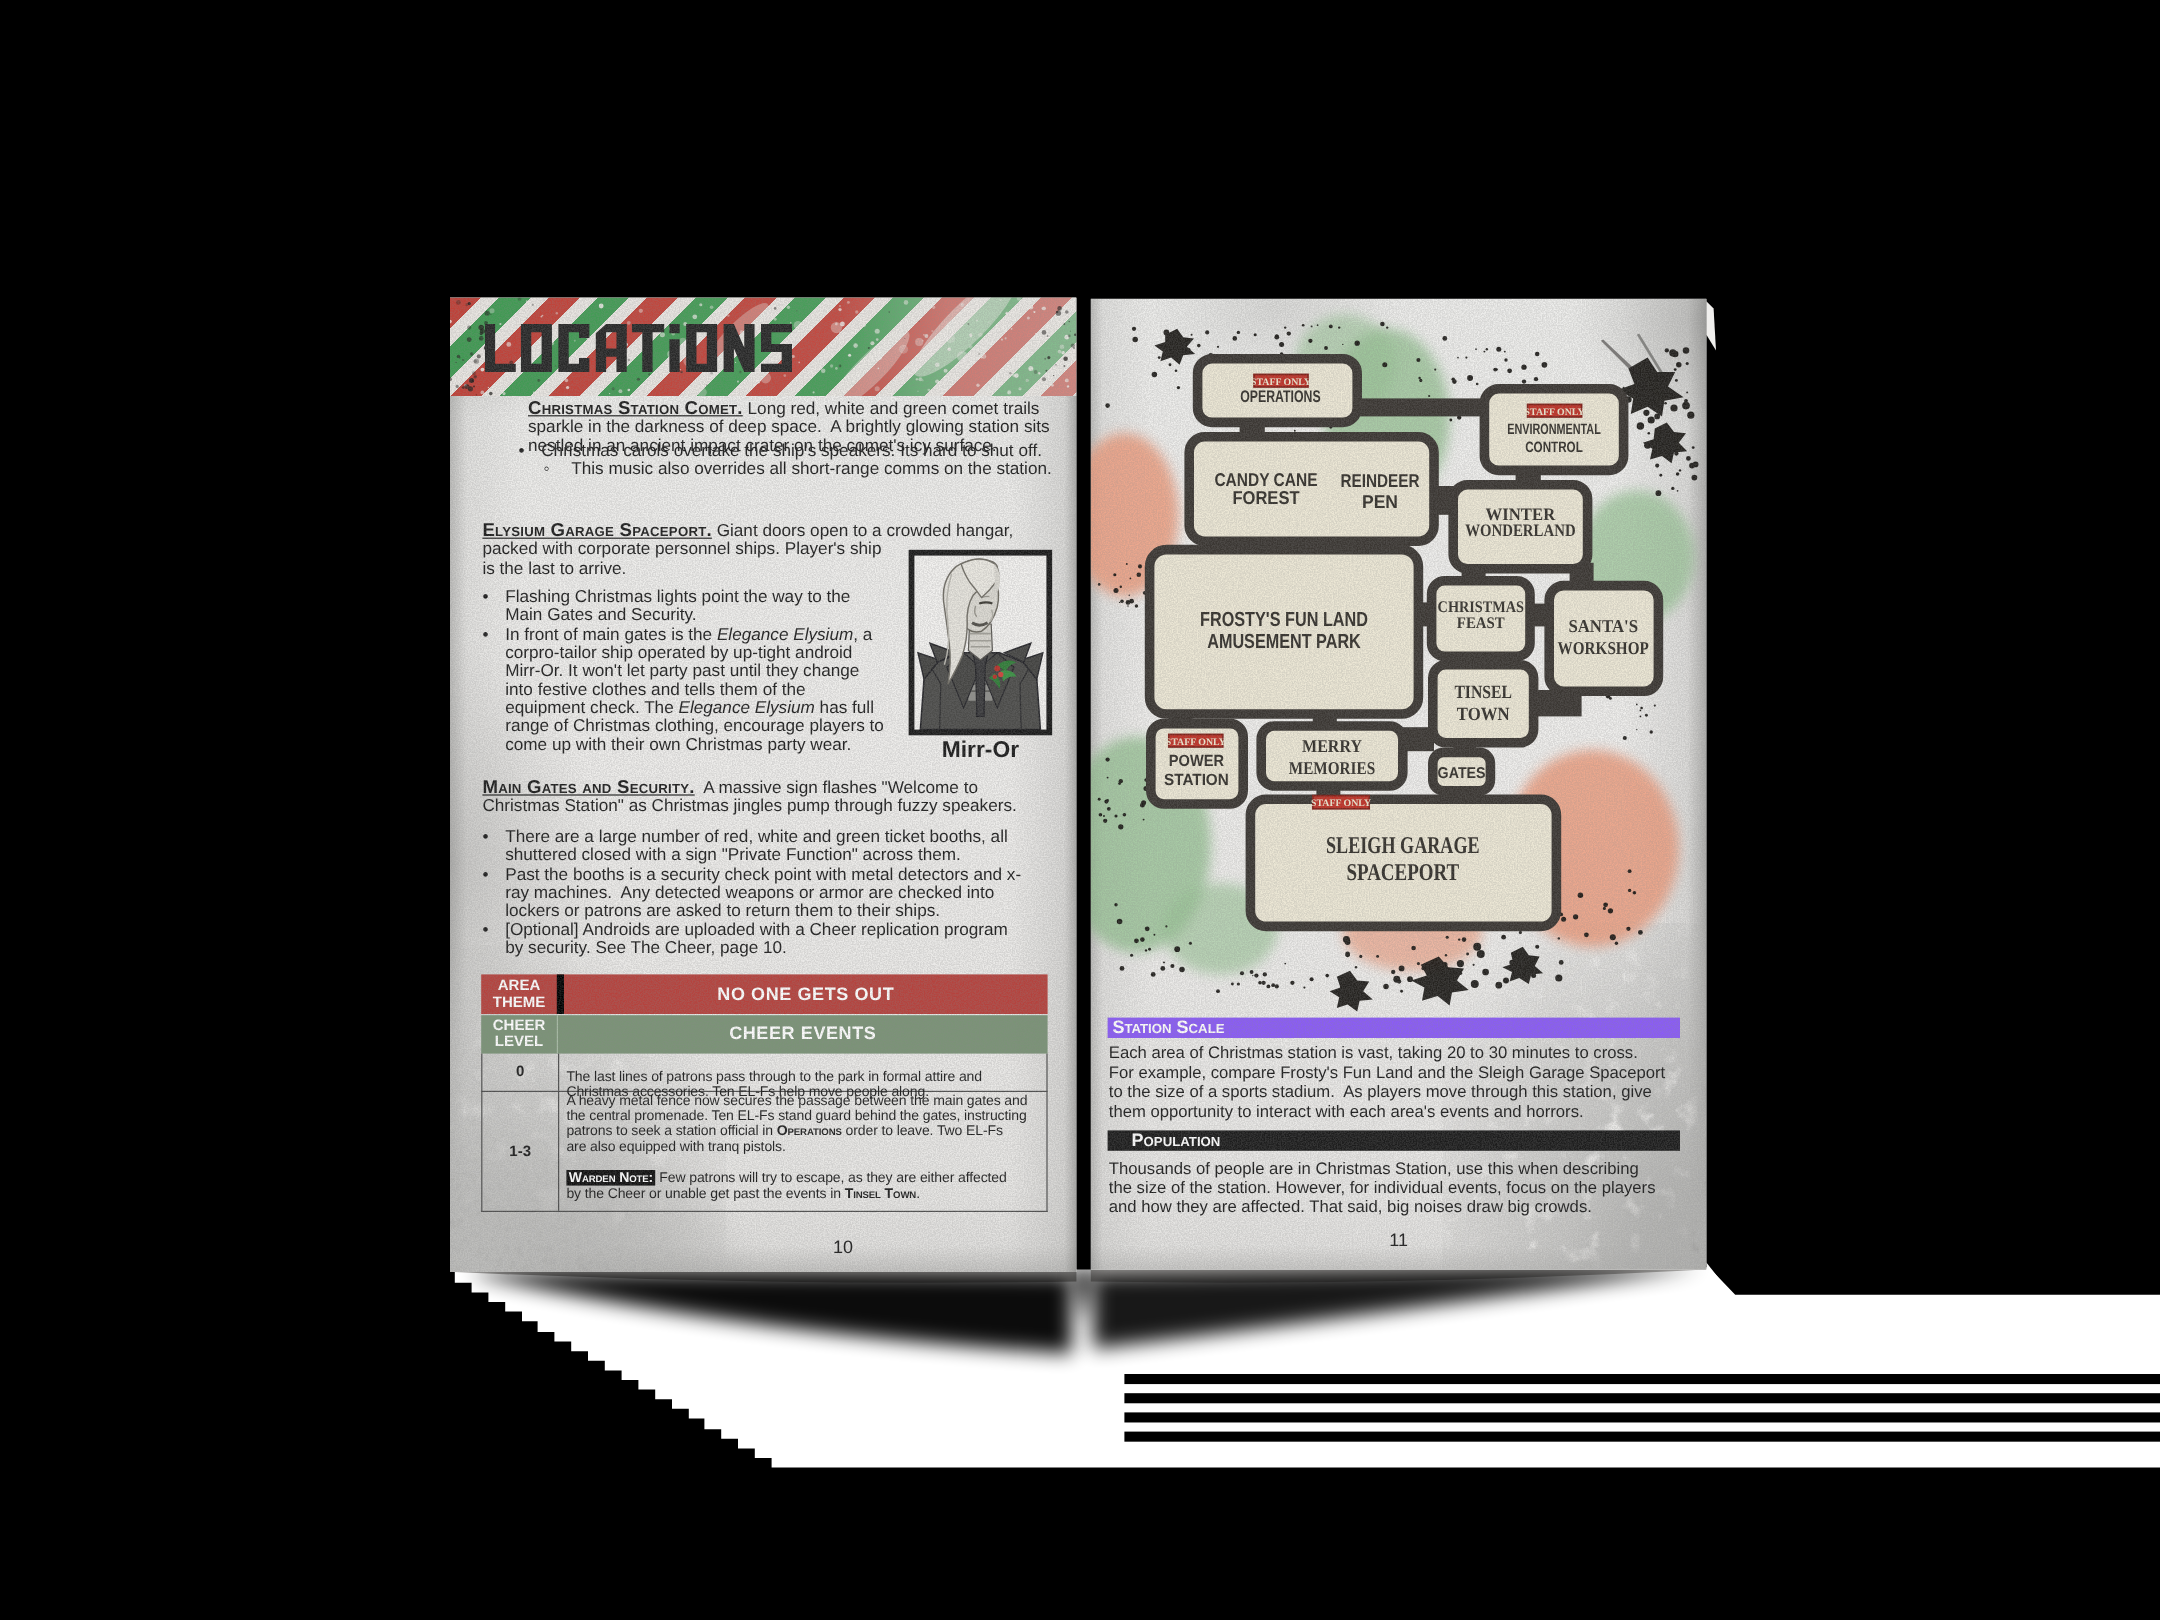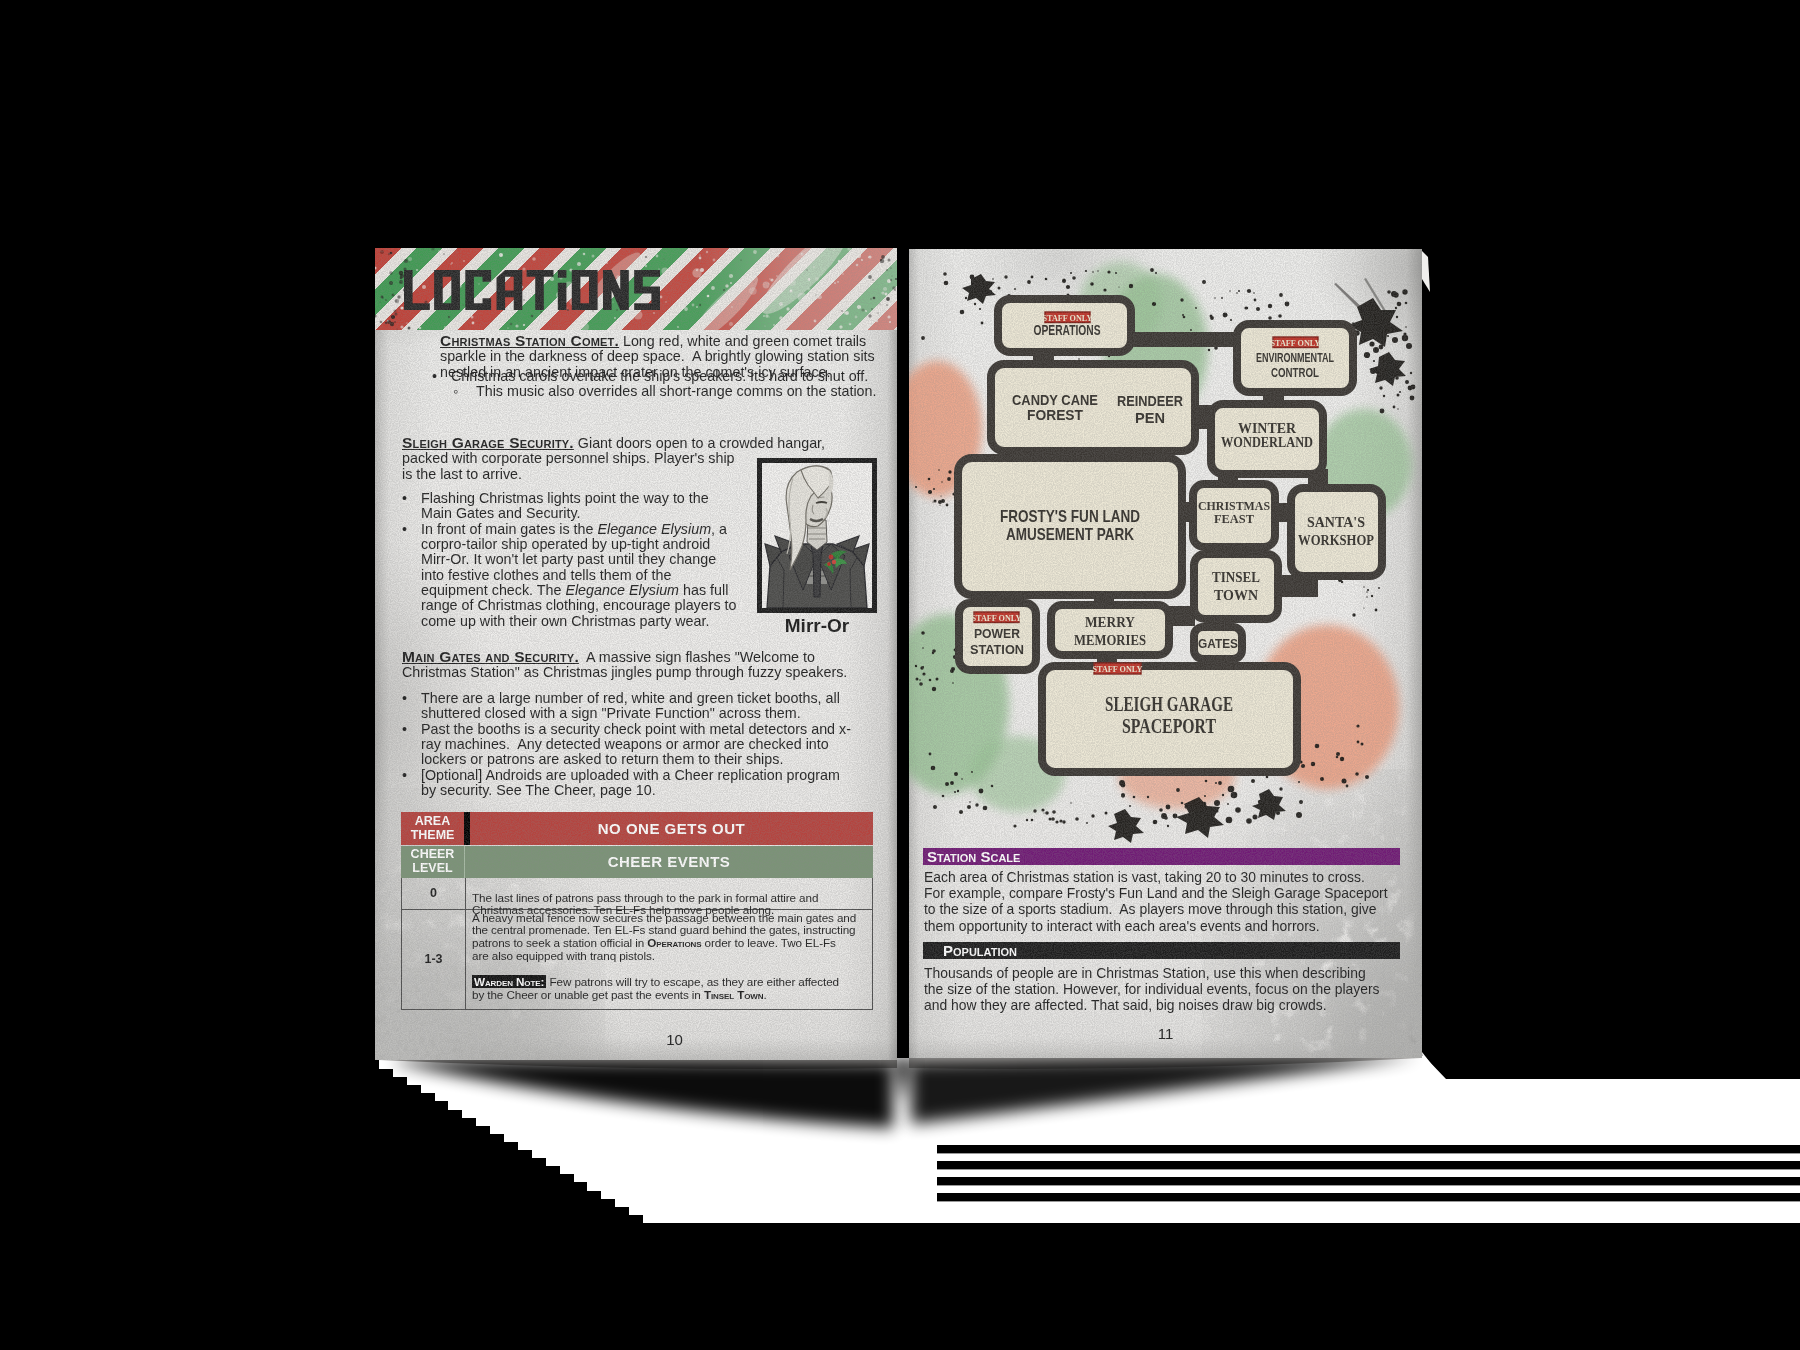--- a/index.html
+++ b/index.html
@@ -429,21 +429,21 @@
     sparkle in the darkness of deep space.&nbsp; A brightly glowing station sits<br>
     nestled in an ancient impact crater on the comet's icy surface.
   </div>
 
   <div class="abs bodytxt" style="left:27px;top:121px;width:480px;margin-left:30px;">
     <span style="display:inline-block;width:19px;">•</span>Christmas carols overtake the ship's speakers. Its hard to shut off.<br>
     <span style="display:inline-block;width:26px;text-align:right;">◦</span><span style="display:inline-block;width:18px;"></span>This music also overrides all short-range comms on the station.
   </div>
 
   <div class="abs bodytxt" style="left:27px;top:187px;width:480px;">
-    <span class="hd">Sleigh Garage Security.</span> Giant doors open to a crowded hangar,<br>
+    <span class="hd">Elysium Garage Spaceport.</span> Giant doors open to a crowded hangar,<br>
     packed with corporate personnel ships. Player's ship<br>
     is the last to arrive.
   </div>
 
   <div class="abs bodytxt" style="left:27px;top:243px;width:360px;">
     <div style="position:relative;padding-left:19px;"><span class="abs" style="left:0;">•</span>Flashing Christmas lights point the way to the<br>Main Gates and Security.</div>
     <div style="position:relative;padding-left:19px;"><span class="abs" style="left:0;">•</span>In front of main gates is the <span class="i">Elegance Elysium</span>, a<br>corpro-tailor ship operated by up-tight android<br><span class="b">Mirr-Or.</span> It won't let party past until they change<br>into festive clothes and tells them of the<br>equipment check. The <span class="i">Elegance Elysium</span> has full<br>range of Christmas clothing, encourage players to<br>come up with their own Christmas party wear.</div>
   </div>
 
   <svg class="abs" style="left:382px;top:210px;" width="120" height="155" viewBox="0 0 120 155">
@@ -536,21 +536,21 @@
   <svg class="abs" style="left:0;top:0;pointer-events:none" width="522" height="812" viewBox="0 0 522 812">
     <defs>
       <filter id="grainL" x="0" y="0" width="100%" height="100%">
         <feTurbulence type="fractalNoise" baseFrequency="0.9" numOctaves="2" seed="3"></feTurbulence>
         <feColorMatrix type="matrix" values="0 0 0 0 0.25  0 0 0 0 0.25  0 0 0 0 0.25  1.1 1.1 1.1 -2.2 0"></feColorMatrix>
       </filter>
     </defs>
     <rect width="522" height="812" filter="url(#grainL)" opacity="0.22"></rect>
   </svg>
 
-  <div class="abs" style="left:0;top:783px;width:599px;text-align:center;font-size:15px;color:#2a2a2a;">10</div>
+  <div class="abs" style="left:0;top:783px;width:599px;text-align:center;font-size:15px;color:#2a2a2a;padding-left:28px;">10</div>
 </div>
 
 <div class="pg" id="pageR" style="left:909px;top:249px;width:513px;height:809px;background:#eaeae8;">
 
   <div class="abs" style="inset:0;background:
     linear-gradient(to left, rgba(120,120,118,0.55) 0px, rgba(170,170,168,0.28) 16px, rgba(233,232,230,0) 70px),
     linear-gradient(to right, rgba(130,130,128,0.45) 0px, rgba(180,180,178,0.22) 10px, rgba(233,232,230,0) 50px),
     linear-gradient(to top, rgba(150,150,148,0.40) 0px, rgba(200,200,198,0.15) 20px, rgba(233,232,230,0) 60px),
     radial-gradient(ellipse 190px 170px at 103% 101%, rgba(100,100,98,0.55), rgba(100,100,98,0) 72%),
     radial-gradient(ellipse 160px 120px at 100% 2%, rgba(130,130,128,0.38), rgba(130,130,128,0) 70%),
@@ -1032,21 +1032,21 @@
       <rect x="133" y="417" width="255" height="106" rx="13" stroke="#3b3733" stroke-width="8" fill="#ece7d5"></rect>
       <rect x="185" y="414" width="47" height="11" fill="#bf3227" stroke="#801f17" stroke-width="1.4"></rect>
       <text x="208.5" y="422.8" font-family="Liberation Serif, serif" font-weight="bold" font-size="8.2px" text-anchor="middle" fill="#efe8d0">STAFF ONLY</text>
       <g font-family="Liberation Serif" font-weight="bold" font-size="20px" text-anchor="middle" fill="#34312c">
         <text x="260" y="462" textLength="128" lengthAdjust="spacingAndGlyphs">SLEIGH GARAGE</text>
         <text x="260" y="484" textLength="94" lengthAdjust="spacingAndGlyphs">SPACEPORT</text>
       </g>
     </g>
   </svg>
 
-  <div class="abs" style="left:14px;top:599px;width:477px;height:17px;background:#701a75;color:#fff;font-variant:small-caps;font-weight:bold;font-size:15px;line-height:17px;padding-left:4px;box-sizing:border-box;">Station Scale</div>
+  <div class="abs" style="left:14px;top:599px;width:477px;height:17px;background:#8b5cf6;color:#fff;font-variant:small-caps;font-weight:bold;font-size:15px;line-height:17px;padding-left:4px;box-sizing:border-box;">Station Scale</div>
   <div class="abs" style="left:15px;top:620px;width:495px;font-size:13.9px;line-height:16.2px;color:#1e1e1e;">
     Each area of Christmas station is vast, taking 20 to 30 minutes to cross.<br>
     For example, compare Frosty's Fun Land and the Sleigh Garage Spaceport<br>
     to the size of a sports stadium.&nbsp; As players move through this station, give<br>
     them opportunity to interact with each area's events and horrors.
   </div>
 
   <div class="abs" style="left:14px;top:693px;width:477px;height:17px;background:#1d1d1d;color:#fff;font-variant:small-caps;font-weight:bold;font-size:15px;line-height:17px;padding-left:20px;box-sizing:border-box;">Population</div>
   <div class="abs" style="left:15px;top:716px;width:495px;font-size:13.9px;line-height:16.2px;color:#1e1e1e;">
     Thousands of people are in Christmas Station, use this when describing<br>

